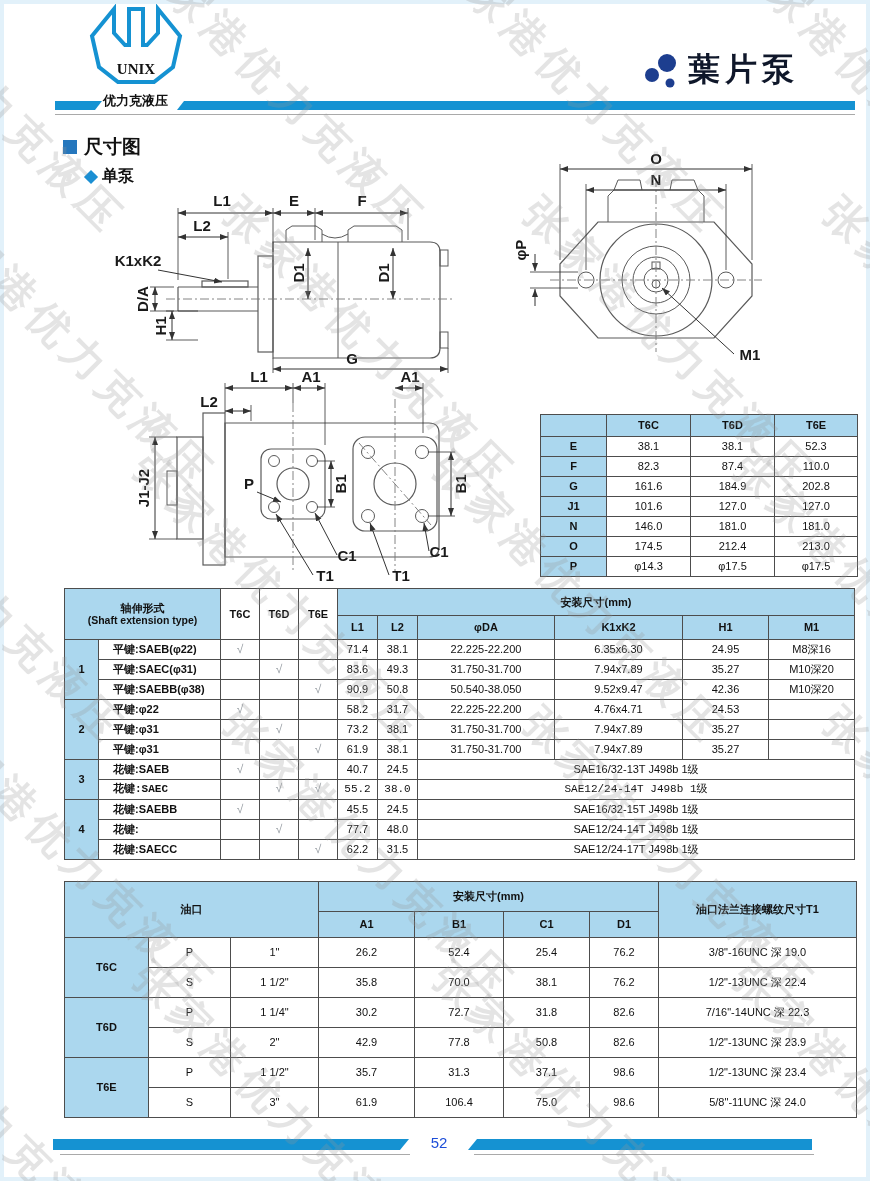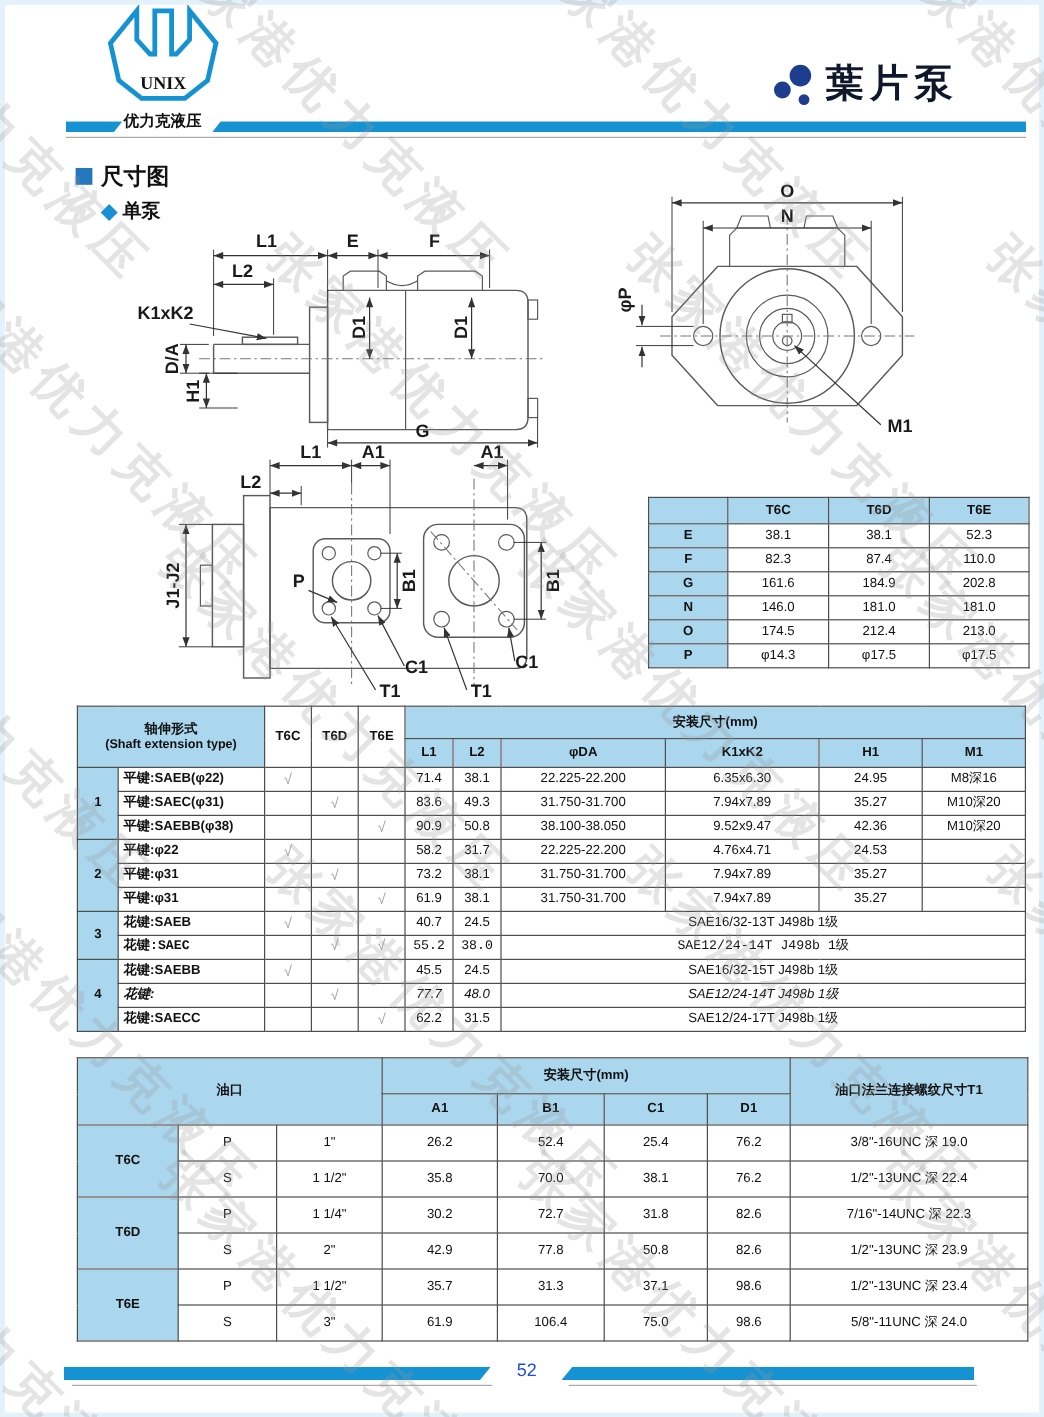--- a/index.html
+++ b/index.html
@@ -32,21 +32,21 @@
   svg .dd{stroke:#333;stroke-width:1;marker-start:url(#aS);marker-end:url(#aE);}
   svg .le{stroke:#333;stroke-width:1;marker-end:url(#aE);}
   svg .lbl{font-size:15px;font-weight:600;fill:#1a1a1a;text-anchor:middle;
            font-family:"Liberation Sans","DejaVu Sans",sans-serif;}
   
   table{border-collapse:collapse;table-layout:fixed;position:absolute;background:#fff;z-index:2;}
   td{border:1px solid #4d4d4d;font-size:11px;text-align:center;vertical-align:middle;
      padding:0 2px;color:#111;line-height:1.15;overflow:hidden;}
   td.hdr{background:#abd7ee;font-weight:bold;}
   td.model-hdr{background:#fff;font-weight:bold;}
-  td.type{text-align:left;padding-left:4px;font-weight:bold;}
+  td.type{text-align:left;padding-left:14px;font-weight:bold;}
   td.check{color:#9aa0a6;font-size:12px;}
   .shaft-hdr-cn{font-size:11px;font-weight:bold;}
   .shaft-hdr-en{font-size:10.5px;font-weight:bold;}
   
   .foot-bar{background:#1592d2;height:11px;top:1139px;}
   .fb-left{left:53px;width:356px;clip-path:polygon(0 0,100% 0,calc(100% - 9px) 100%,0 100%);}
   .fb-right{left:468px;width:344px;clip-path:polygon(9px 0,100% 0,100% 100%,0 100%);}
   .page-num{left:408px;top:1134px;width:62px;text-align:center;font-size:15px;color:#1d4ed8;}
 </style>
 </head>
@@ -268,20 +268,26 @@
           <td>87.4</td>
           <td>110.0</td>
         </tr>
         <tr style="height: 20px;">
           <td class="hdr">G</td>
           <td>161.6</td>
           <td>184.9</td>
           <td>202.8</td>
         </tr>
         <tr style="height: 20px;">
+          <td class="hdr">J1</td>
+          <td>101.6</td>
+          <td>127.0</td>
+          <td>127.0</td>
+        </tr>
+        <tr style="height: 20px;">
           <td class="hdr">N</td>
           <td>146.0</td>
           <td>181.0</td>
           <td>181.0</td>
         </tr>
         <tr style="height: 20px;">
           <td class="hdr">O</td>
           <td>174.5</td>
           <td>212.4</td>
           <td>213.0</td>
@@ -352,21 +358,21 @@
           <td>35.27</td>
           <td>M10深20</td>
         </tr>
         <tr style="height: 20px;">
           <td class="type">平键:SAEBB(φ38)</td>
           <td class="check"></td>
           <td class="check"></td>
           <td class="check">√</td>
           <td>90.9</td>
           <td>50.8</td>
-          <td>38.100-38.050</td>
+          <td>50.540-38.050</td>
           <td>9.52x9.47</td>
           <td>42.36</td>
           <td>M10深20</td>
         </tr>
         <tr style="height: 20px;">
           <td class="hdr" rowspan="3">2</td>
           <td class="type">平键:φ22</td>
           <td class="check">√</td>
           <td class="check"></td>
           <td class="check"></td>
@@ -423,21 +429,21 @@
         <tr style="height: 20px;">
           <td class="hdr" rowspan="3">4</td>
           <td class="type">花键:SAEBB</td>
           <td class="check">√</td>
           <td class="check"></td>
           <td class="check"></td>
           <td>45.5</td>
           <td>24.5</td>
           <td colspan="4">SAE16/32-15T J498b 1级</td>
         </tr>
-        <tr style="height: 20px; font-style: italic;">
+        <tr style="height: 20px;">
           <td class="type">花键:</td>
           <td class="check"></td>
           <td class="check">√</td>
           <td class="check"></td>
           <td>77.7</td>
           <td>48.0</td>
           <td colspan="4">SAE12/24-14T J498b 1级</td>
         </tr>
         <tr style="height: 20px;">
           <td class="type">花键:SAECC</td>

